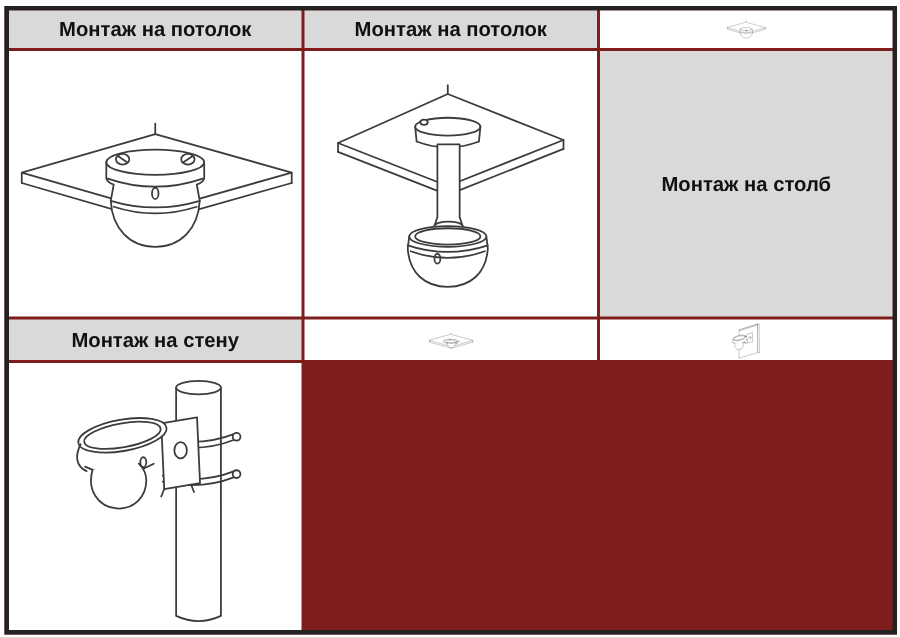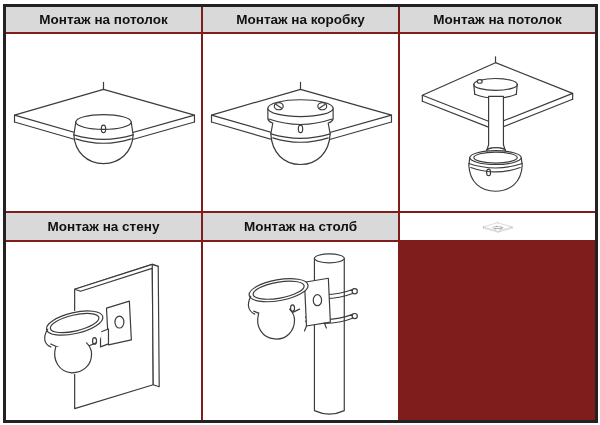--- a/index.html
+++ b/index.html
@@ -17,23 +17,20 @@
   .mask{fill:#ffffff;stroke:none;}
 </style>
 </head>
 <body>
 
 <div class="page">
   <div class="mount-table">
 
     <div class="hdr">
       <span>Монтаж на потолок</span>
-    </div>
-    <div class="hdr">
-      <span>Монтаж на коробку</span>
     </div>
     <div class="hdr">
       <span>Монтаж на потолок</span>
     </div>
 
     <div class="img-cell">
       <svg viewBox="0 0 196 179" preserveAspectRatio="xMidYMid meet">
         <g class="ln">
           <path d="M98,49 V57"></path>
           <polygon class="fw" points="98,56 190,82 98,108 8,82"></polygon>
@@ -86,24 +83,24 @@
           <ellipse class="fw" cx="96" cy="125" rx="26" ry="7"></ellipse>
           <ellipse cx="96" cy="125" rx="22" ry="5.5"></ellipse>
           <path d="M69,131 Q96,140 123,131"></path>
           <path d="M71,135 Q96,144 121,135"></path>
           <ellipse cx="89" cy="140" rx="2" ry="3.3"></ellipse>
         </g>
       </svg>
     </div>
 
     <div class="hdr">
-      <span>Монтаж на стену</span>
+      <span>Монтаж на столб</span>
     </div>
     <div class="hdr">
-      <span>Монтаж на столб</span>
+      <span>Монтаж на стену</span>
     </div>
 
     <div class="img-cell">
       <svg viewBox="0 0 196 172" preserveAspectRatio="xMidYMid meet">
         <g class="ln">
           <path d="M100,57 V64"></path>
           <polygon class="fw" points="100,63 192,89 100,115 8,89"></polygon>
           <path d="M8,89 V96 M192,89 V96"></path>
           <path d="M8,96 L100,122 M192,96 L100,122"></path>
           <ellipse class="fw" cx="99" cy="93" rx="34" ry="9.5"></ellipse>

